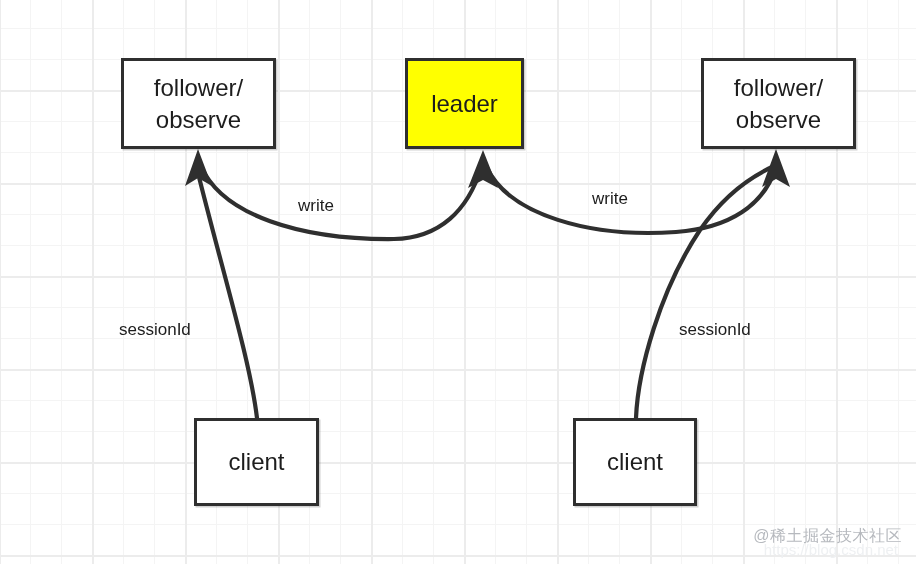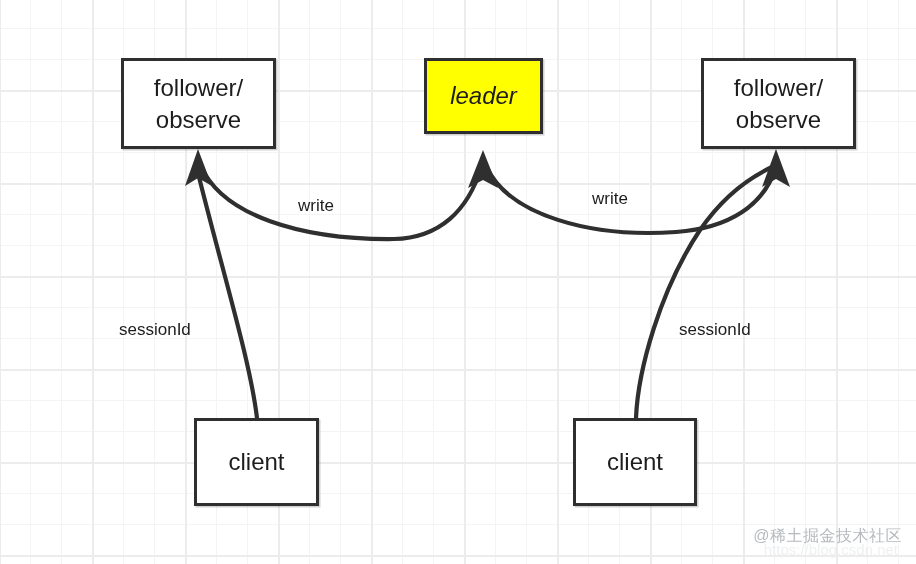--- a/index.html
+++ b/index.html
@@ -43,22 +43,22 @@
     font-size: 24px;
     line-height: 1.32;
     font-family: "Liberation Sans", sans-serif;
     box-shadow: 1.5px 1.5px 0 rgba(0,0,0,0.18);
   }
   .node-label {
     white-space: pre-line;
     display: block;
   }
   #node-follower-left { left: 121px; top: 58px;  width: 155px; height: 91px; }
-  #node-leader        { left: 424px; top: 58px;  width: 119px; height: 76px;
-                        background: #ffff00; font-style: italic; }
+  #node-leader        { left: 405px; top: 58px;  width: 119px; height: 91px;
+                        background: #ffff00; }
   #node-follower-right{ left: 701px; top: 58px;  width: 155px; height: 91px; }
   #node-client-left   { left: 194px; top: 418px; width: 125px; height: 88px; }
   #node-client-right  { left: 573px; top: 418px; width: 124px; height: 88px; }
 
   #edges {
     position: absolute;
     left: 0; top: 0;
     width: 916px;
     height: 564px;
     pointer-events: none;

